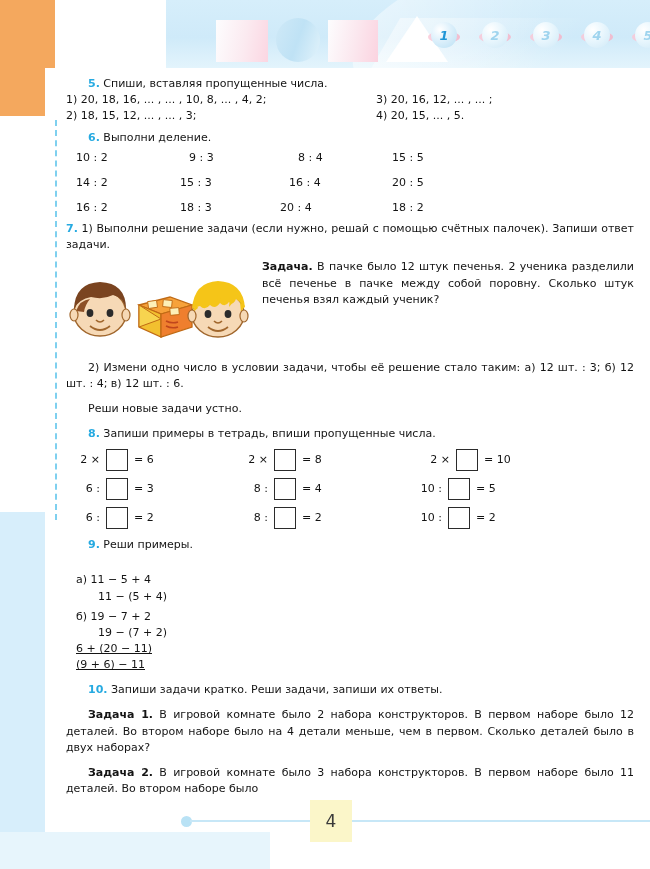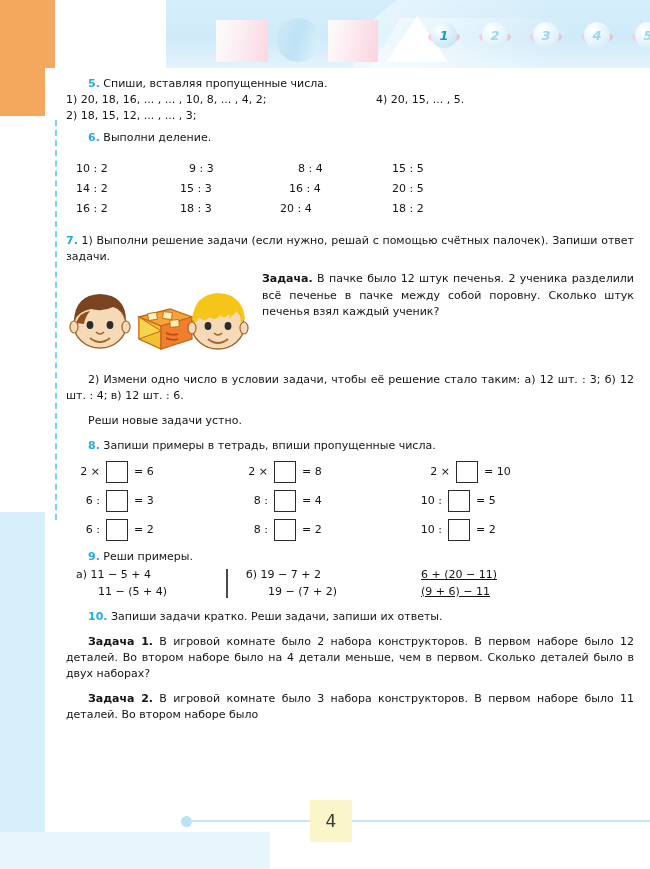--- a/index.html
+++ b/index.html
@@ -67,39 +67,39 @@
   .ind{ text-indent:22px; }
   .blk{ margin-top:2px; }
   b{ font-weight:bold; }
 
   
   .t5{ display:flex;gap:21px; }
   .t5 .c1{ width:300px; }
   .t5 .c2{ width:268px; }
 
   
-  .t6{ display:grid; grid-template-columns:95px 100px 103px 100px; margin-top:14px;
-    padding-left:10px; row-gap:4px; }
+  .t6{ display:grid; grid-template-columns:95px 100px 103px 100px; margin-top:3px;
+    padding-left:10px; row-gap:9px; }
   .t6 span{ white-space:nowrap; }
 
   
   .t7wrap{ display:flex; gap:10px; margin-top:6px; }
   .illus{ width:186px; flex:none; padding-top:8px; }
   .t7txt{ flex:1; text-align:justify; }
 
   
   .t8{ display:grid; grid-template-columns:168px 168px 175px; margin-top:7px;
     padding-left:10px; row-gap:7px; }
   .eq{ display:flex; align-items:center; gap:6px; white-space:nowrap; }
   .eq .lhs{ display:inline-block; min-width:24px; text-align:right; }
   .box{ display:inline-block; width:22px; height:22px; border:1.6px solid #2b2b2b;
     background:#fff; }
 
   
-  .t9{ display:flex; margin-top:2px; padding-left:10px; }
+  .t9{ display:flex; margin-top:19px; padding-left:10px;flex-direction:column; }
   .t9 .a{ width:150px; }
   .t9 .vline{ width:0; border-left:2px solid #4a4a4a; margin:2px 18px 2px 0; }
   .t9 .b{ width:175px; }
   .t9 .c{ width:180px;text-decoration:underline; }
 
   
   .footer{ position:absolute; left:0; top:800px; width:650px; height:40px; z-index:7; }
   .f-dot{ position:absolute; left:181px; top:16px; width:11px; height:11px;
     border-radius:50%; background:#b9e2f5; }
   .f-line{ position:absolute; left:190px; top:20px; width:460px; height:2px;
@@ -163,20 +163,21 @@
   <div class="ind">
     <span class="num">5.</span>
     <span>Спиши, вставляя пропущенные числа.</span>
   </div>
   <div class="t5">
     <div class="c1">
       <div class="row">1) 20, 18, 16, ... , ... , 10, 8, ... , 4, 2;</div>
       <div class="row">2) 18, 15, 12, ... , ... , 3;</div>
     </div>
     <div class="c2">
+      <div class="row">3) 20, 16, 12, ... , ... ;</div>
       <div class="row">4) 20, 15, ... , 5.</div>
     </div>
   </div>
 
   <div class="ind blk" style="margin-top:6px">
     <span class="num">6.</span>
     <span>Выполни деление.</span>
   </div>
   <div class="t6">
     <span>10 : 2</span>
@@ -186,21 +187,21 @@
     <span>14 : 2</span>
     <span style="padding-left:9px">15 : 3</span>
     <span style="padding-left:18px">16 : 4</span>
     <span style="padding-left:18px">20 : 5</span>
     <span>16 : 2</span>
     <span style="padding-left:9px">18 : 3</span>
     <span style="padding-left:9px">20 : 4</span>
     <span style="padding-left:18px">18 : 2</span>
   </div>
 
-  <div class="blk" style="margin-top:16px;text-align:justify">
+  <div class="blk" style="margin-top:5px;text-align:justify">
     <span class="num">7.</span>
     <span>1) Выполни решение задачи (если нужно, решай с помощью счётных палочек). Запиши ответ задачи.</span>
   </div>
 
   <div class="t7wrap">
     <div class="illus">
       <svg width="186" height="78" viewBox="0 0 186 78">
 
         <g>
           <ellipse cx="34" cy="46" rx="26" ry="23" fill="#f6d9b6" stroke="#a0662c" stroke-width="1.5"></ellipse>

